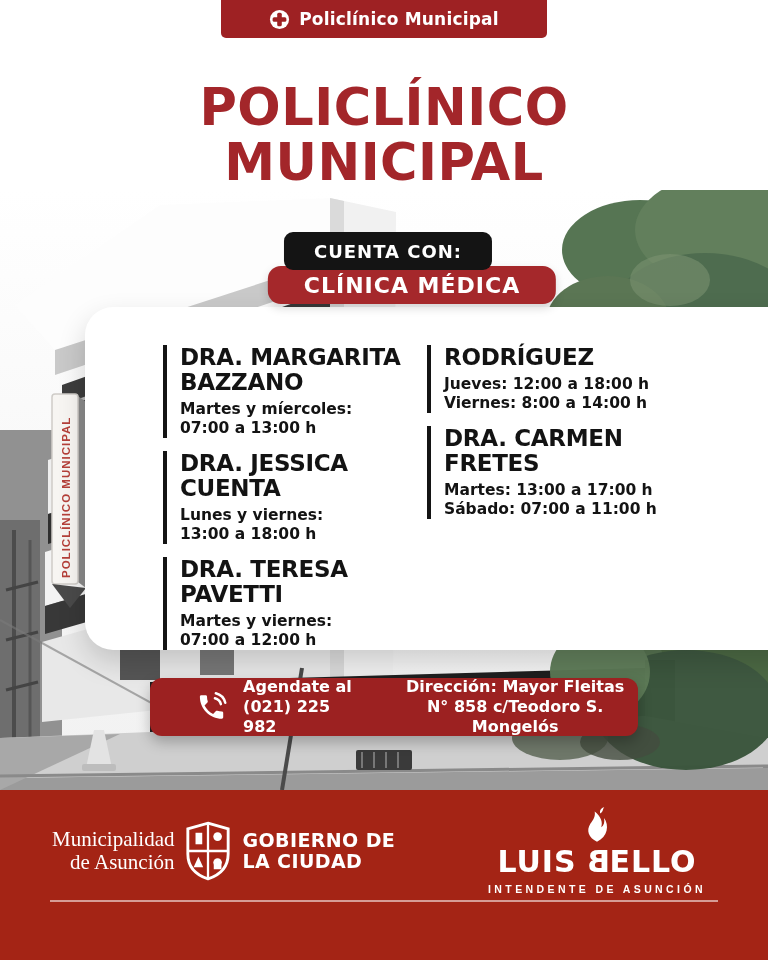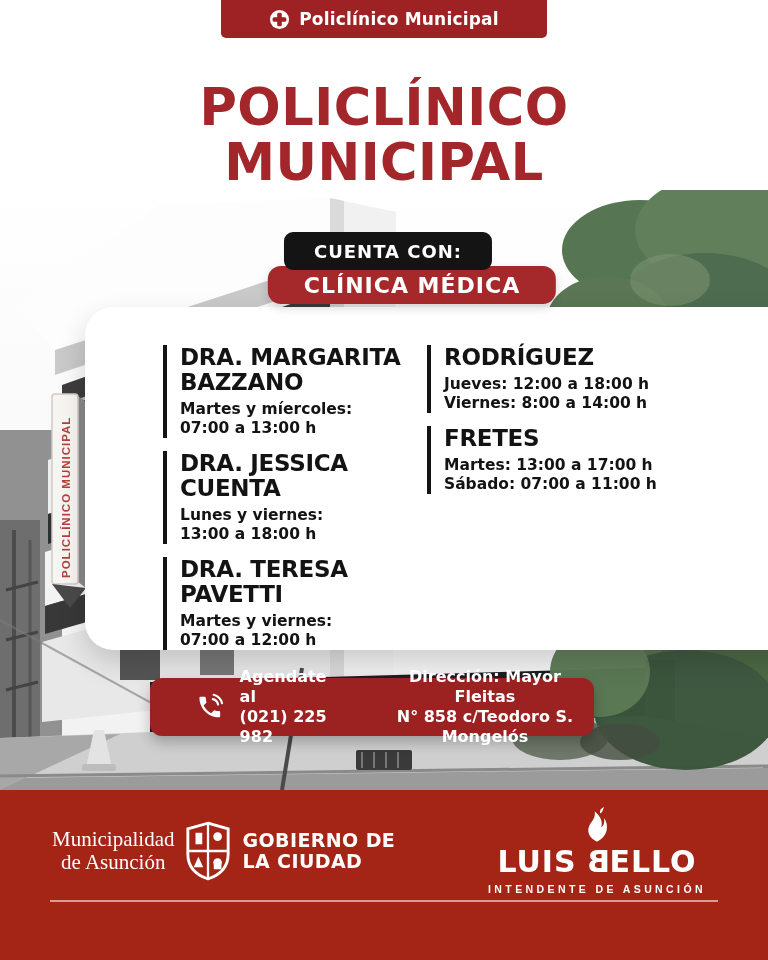--- a/index.html
+++ b/index.html
@@ -47,35 +47,35 @@
   .doc-col{position:absolute;top:38px;display:flex;flex-direction:column;}
   .doc-col.left{left:78px;}
   .doc-col.right{left:342px;}
   .doc-entry{border-left:4px solid #141414;padding-left:13px;margin-bottom:13px;}
   .doc-name{font-family:"DejaVu Sans",sans-serif;font-weight:bold;font-size:23px;
     line-height:25px;color:#131313;letter-spacing:-.3px;}
   .doc-sched{margin-top:5px;font-family:"DejaVu Sans",sans-serif;font-weight:bold;
     font-size:15.5px;line-height:19px;color:#131313;}
   
   .contact-bar{
-    position:absolute;left:150px;top:678px;width:444px;height:58px;
+    position:absolute;left:150px;top:678px;width:488px;height:58px;
     background:#9C2121;border-radius:12px;display:flex;align-items:center;
     padding-left:46px;box-sizing:border-box;z-index:25;
     box-shadow:0 6px 14px rgba(0,0,0,.25);
   }
   .contact-bar .phone-block{margin-left:16px;color:#fff;font-weight:bold;
     font-size:16px;line-height:20px;font-family:"DejaVu Sans",sans-serif;}
   .contact-bar .addr-block{margin-left:34px;color:#fff;font-weight:bold;
     font-size:16px;line-height:20px;text-align:center;font-family:"DejaVu Sans",sans-serif;}
   
   .footer{position:absolute;left:0;top:790px;width:768px;height:170px;
     background:#A42415;z-index:30;}
   .muni-lockup{position:absolute;left:52px;top:31px;display:flex;align-items:center;gap:10px;}
   .muni-text{font-family:"Liberation Serif",serif;color:#fff;font-size:21px;
-    line-height:23px;text-align:center;}
+    line-height:23px;text-align:right;}
   .gob-text{font-family:"DejaVu Sans",sans-serif;color:#fff;font-weight:bold;
     font-size:19px;line-height:21px;letter-spacing:.4px;}
   .mayor-lockup{position:absolute;right:56px;top:16px;width:230px;
     display:flex;flex-direction:column;align-items:center;}
   .mayor-name{color:#fff;font-family:"DejaVu Sans",sans-serif;font-weight:bold;
     font-size:30px;line-height:32px;letter-spacing:1px;margin-top:2px;white-space:nowrap;}
   .mayor-name .sp{display:inline-block;width:9px;}
   .flip{display:inline-block;transform:scaleX(-1);}
   .mayor-sub{color:#fff;font-weight:bold;font-size:10.5px;letter-spacing:3.4px;
     margin-top:5px;white-space:nowrap;}
@@ -226,20 +226,21 @@
       <div class="doc-name">
         <div>RODRÍGUEZ</div>
       </div>
       <div class="doc-sched">
         <div>Jueves: 12:00 a 18:00 h</div>
         <div>Viernes: 8:00 a 14:00 h</div>
       </div>
     </div>
     <div class="doc-entry">
       <div class="doc-name">
+        <div>DRA. CARMEN</div>
         <div>FRETES</div>
       </div>
       <div class="doc-sched">
         <div>Martes: 13:00 a 17:00 h</div>
         <div>Sábado: 07:00 a 11:00 h</div>
       </div>
     </div>
   </div>
 </div>
 

